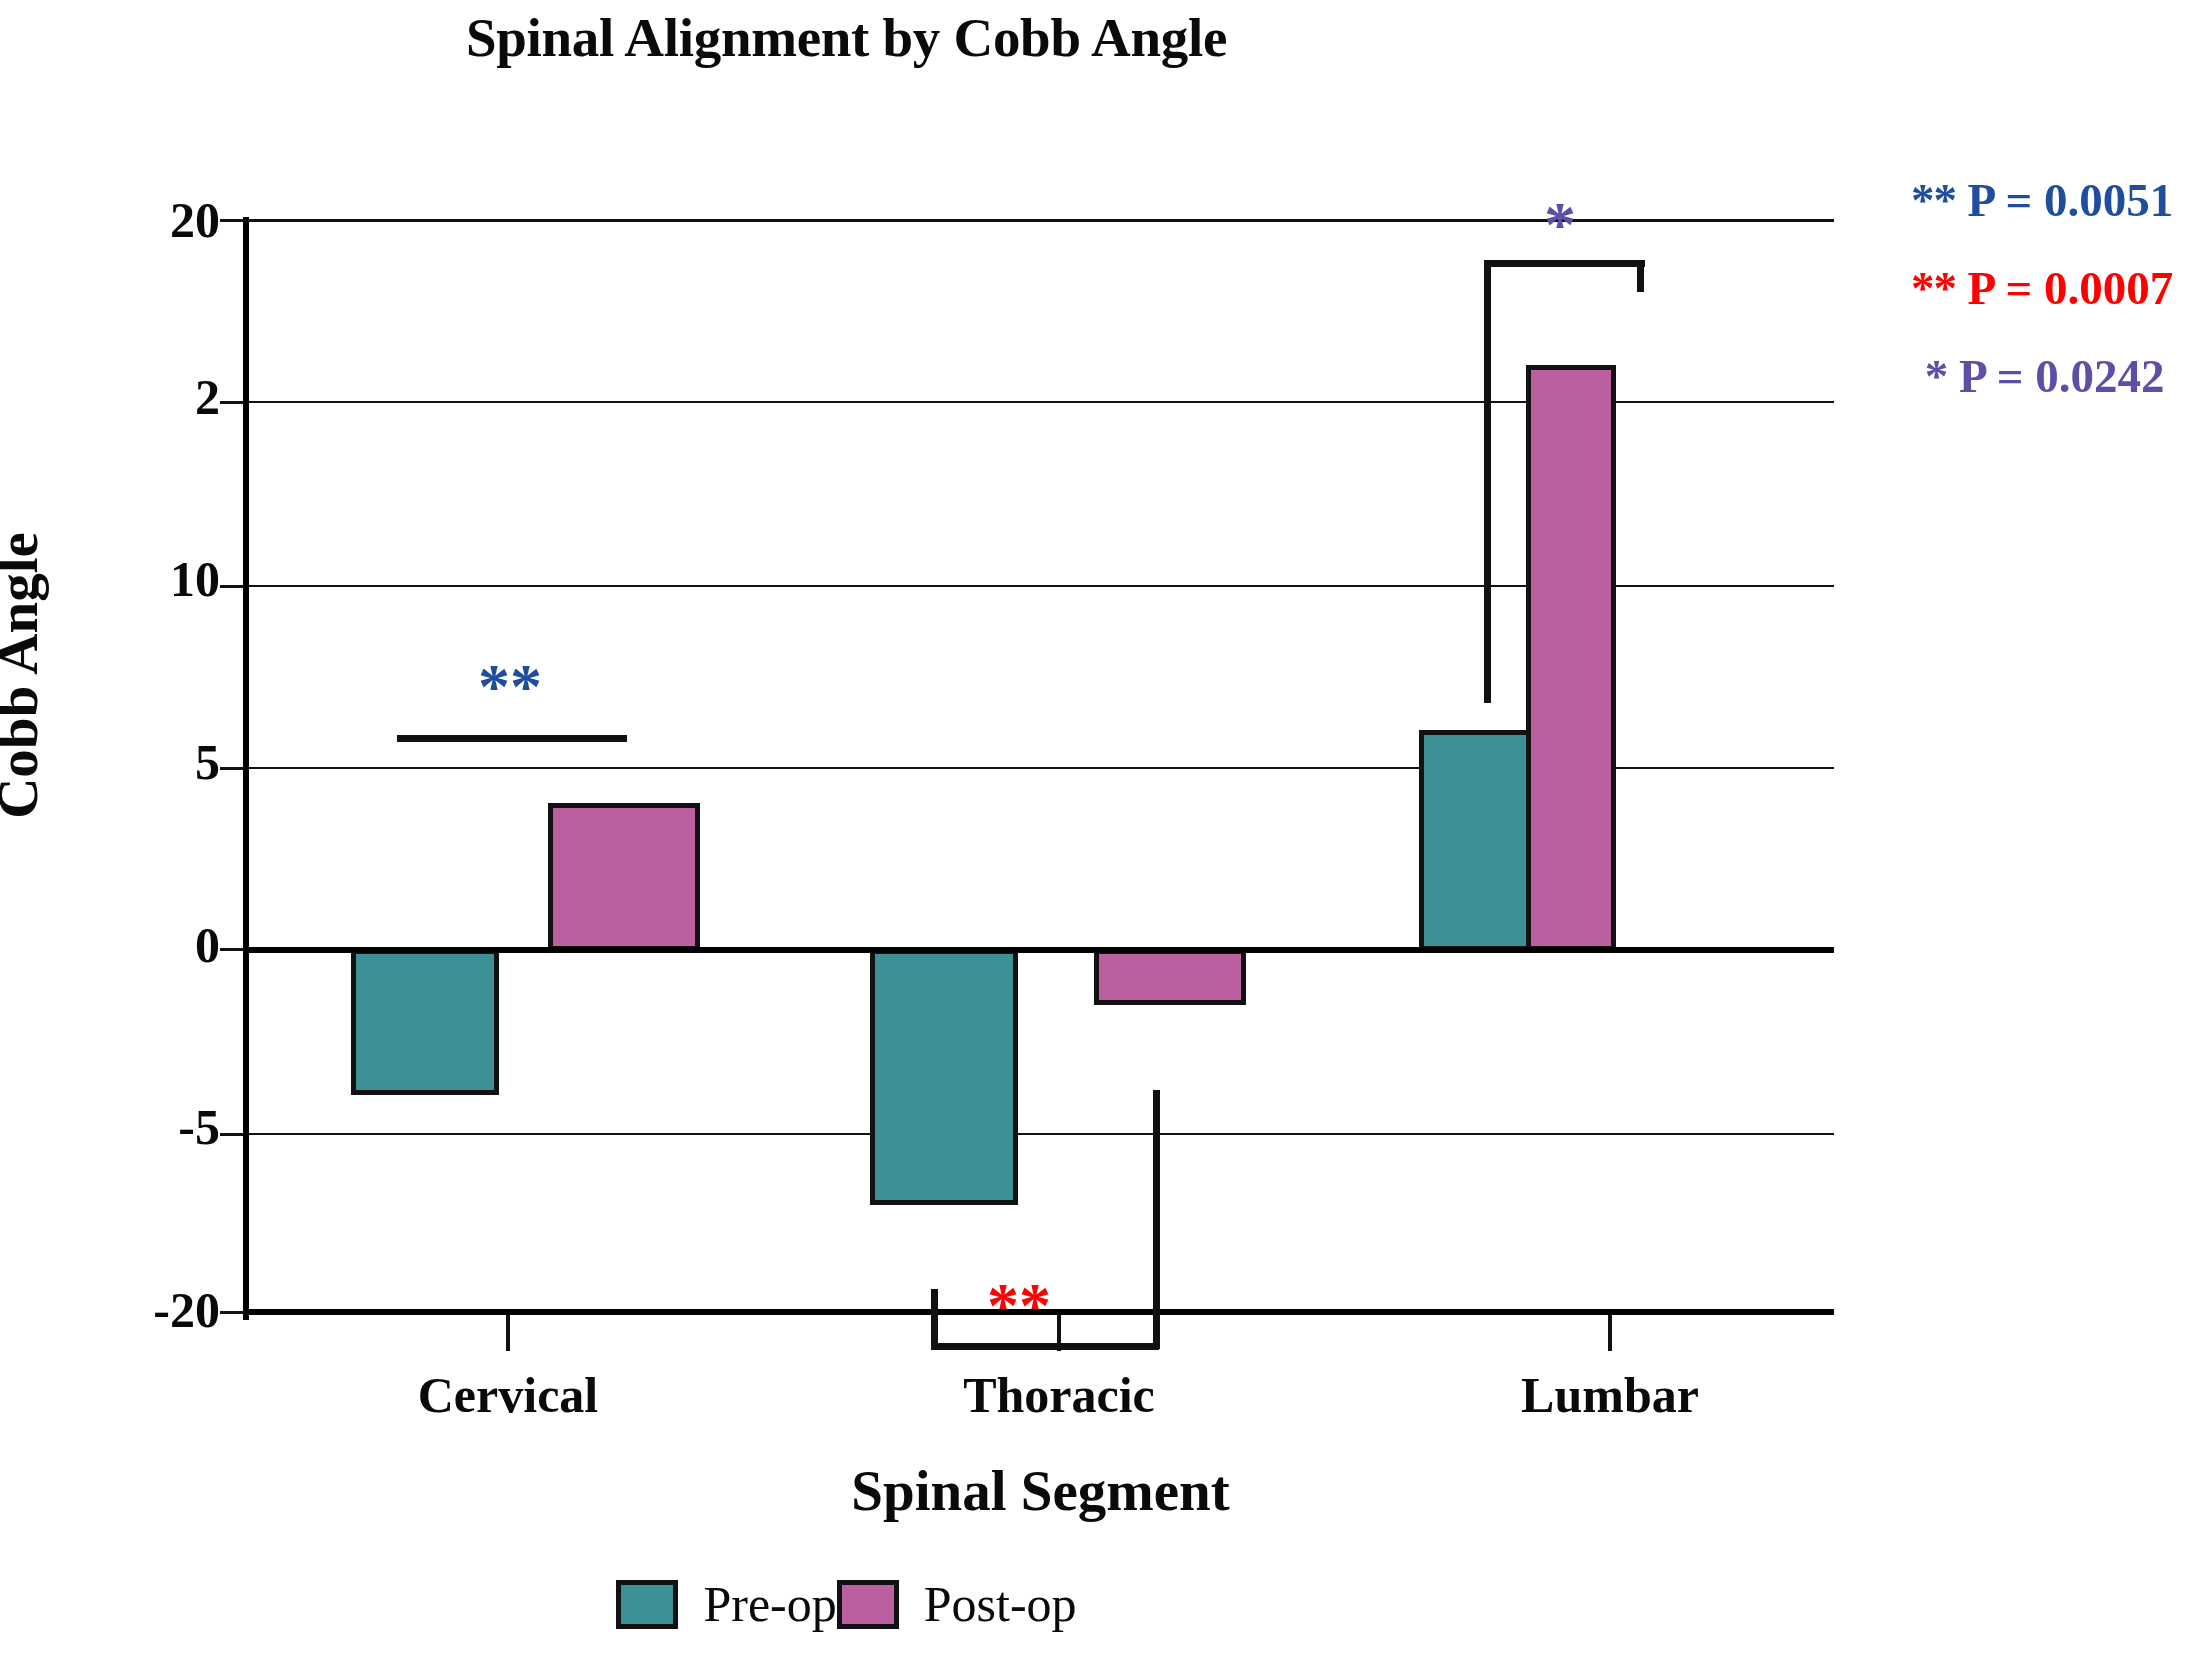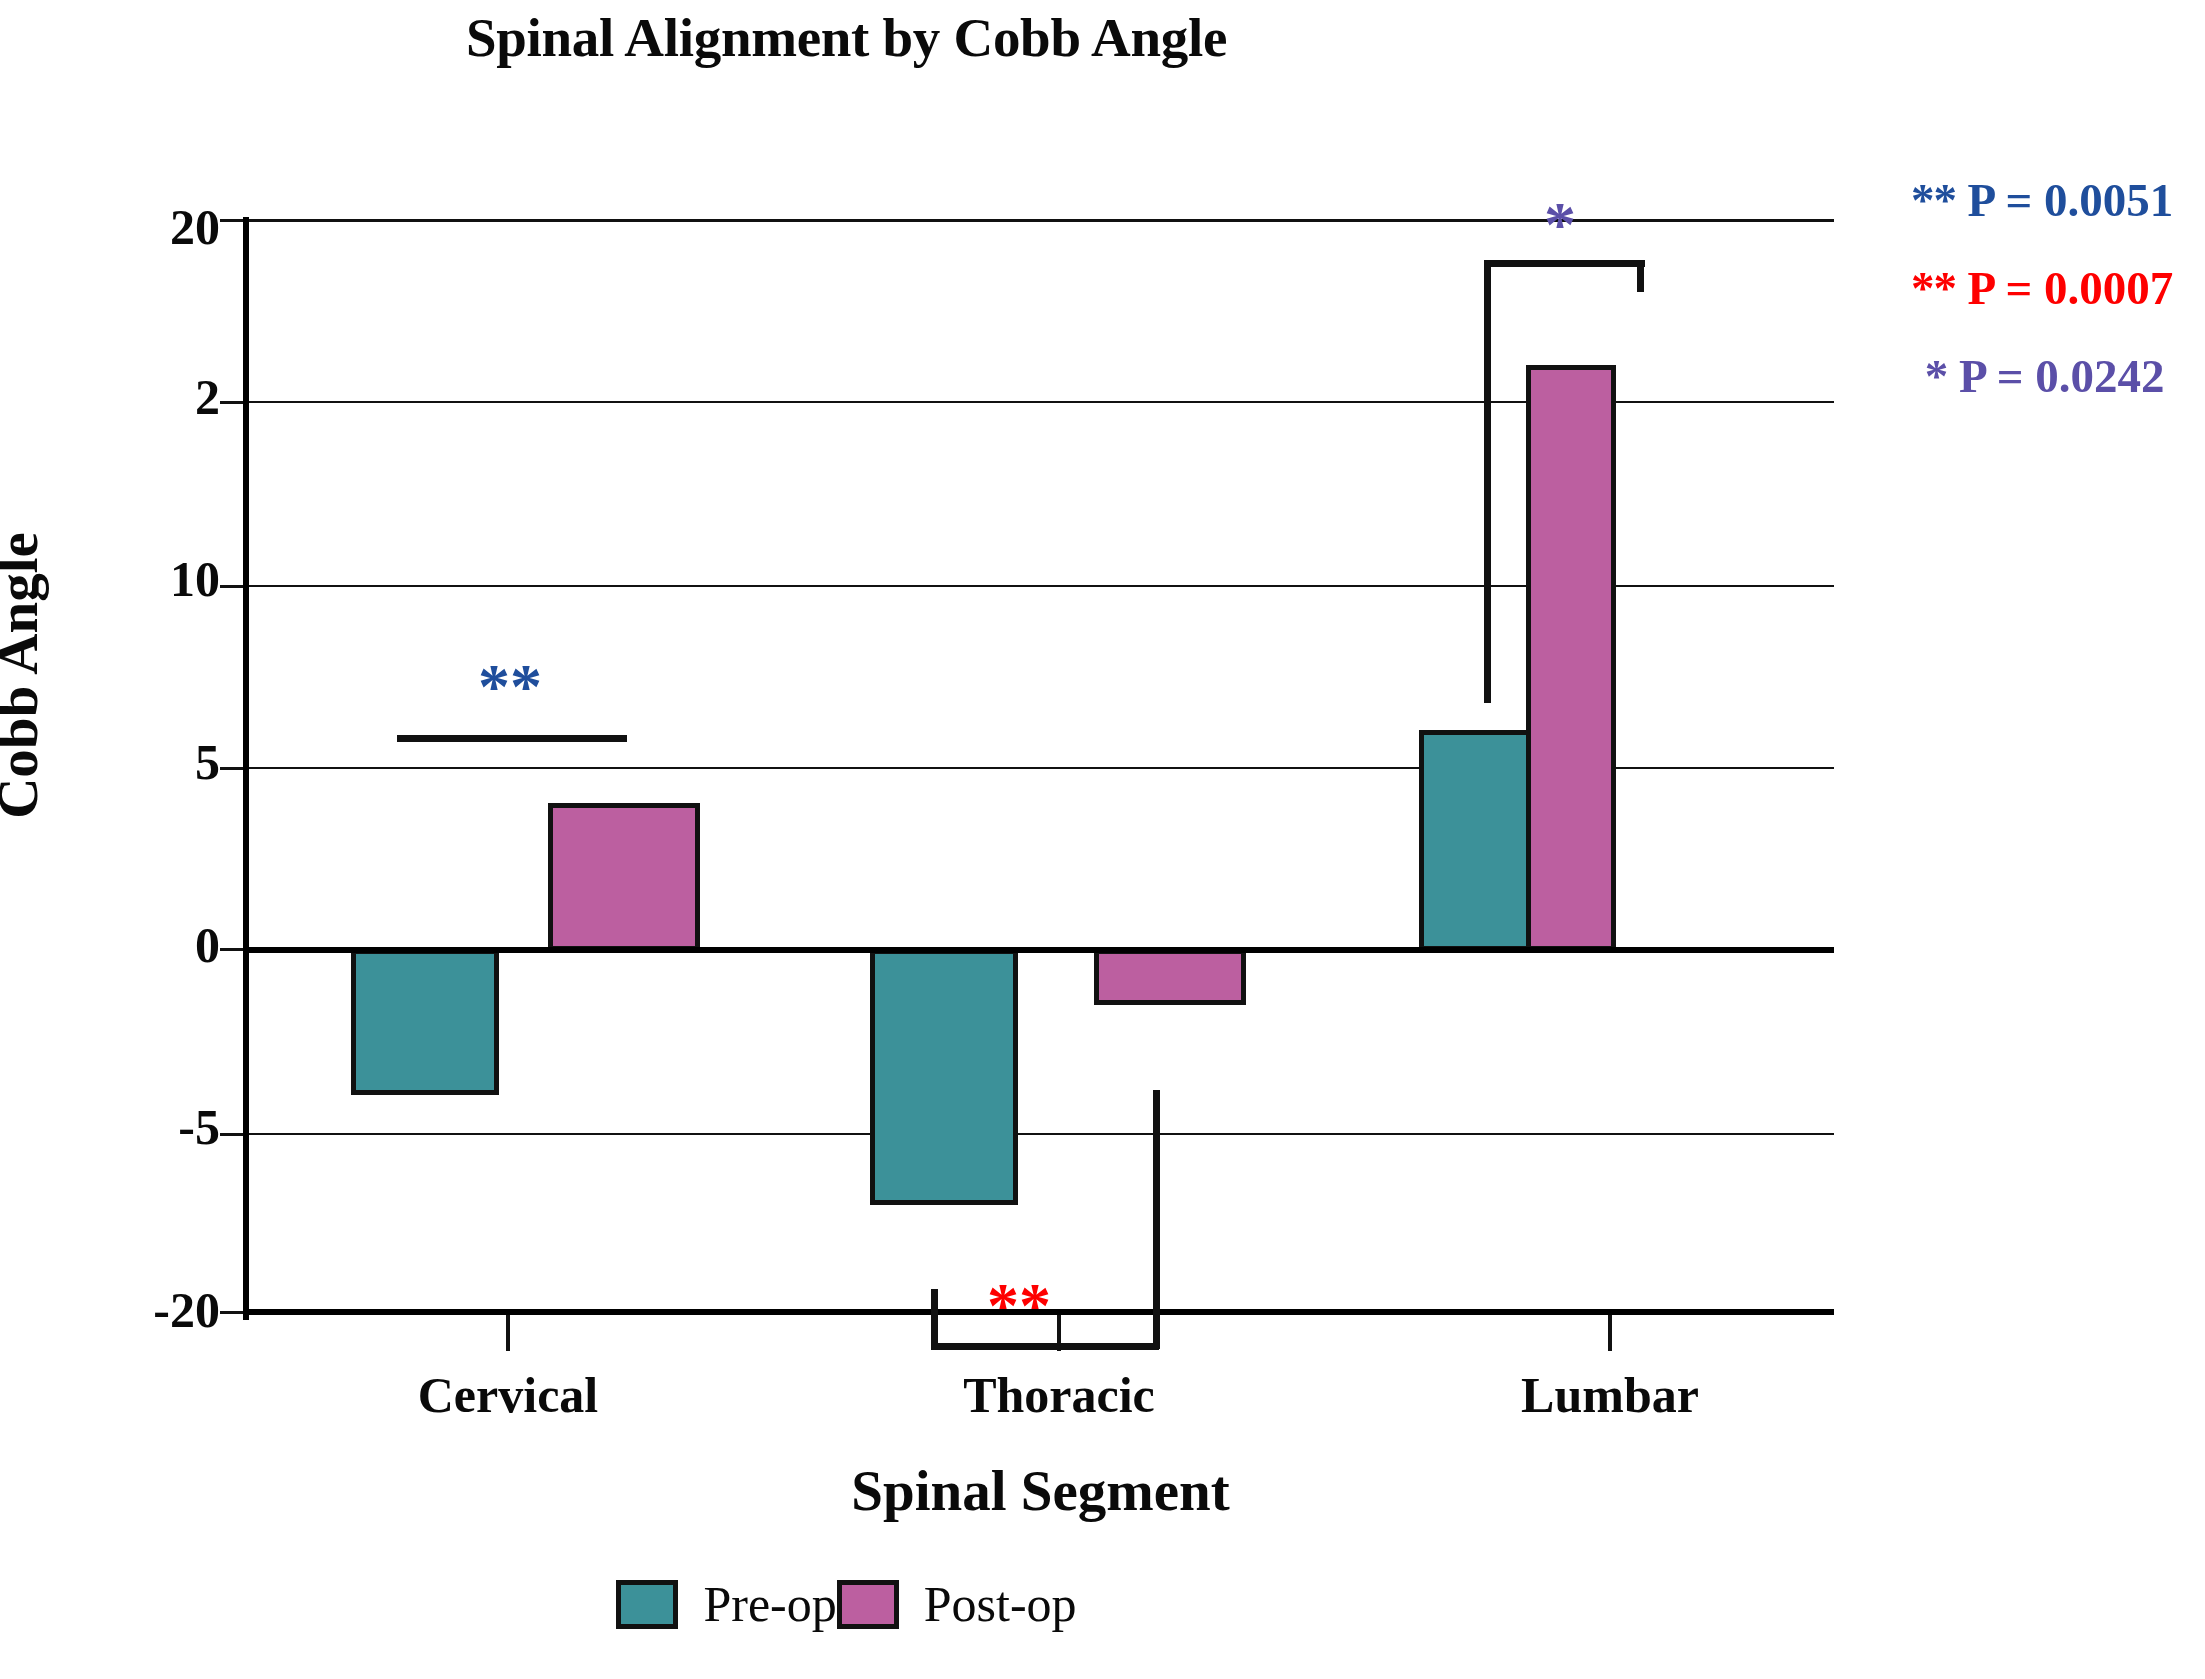--- a/index.html
+++ b/index.html
@@ -214,21 +214,21 @@
 </style>
 </head>
 <body>
 
 <div id="figure">
 
   <div id="chart-title">Spinal Alignment by Cobb Angle</div>
 
   <div id="y-axis-title">Cobb Angle</div>
 
-  <div class="y-tick-label" style="top:202px;">20</div>
+  <div class="y-tick-label" style="top:195px;">20</div>
   <div class="y-tick-label" style="top:372px;">2</div>
   <div class="y-tick-label" style="top:554px;">10</div>
   <div class="y-tick-label" style="top:737px;">5</div>
   <div class="y-tick-label" style="top:920px;">0</div>
   <div class="y-tick-label" style="top:1102px;">-5</div>
   <div class="y-tick-label" style="top:1285px;">-20</div>
 
   <div id="y-axis-spine"></div>
 
   <div id="plot-area">

